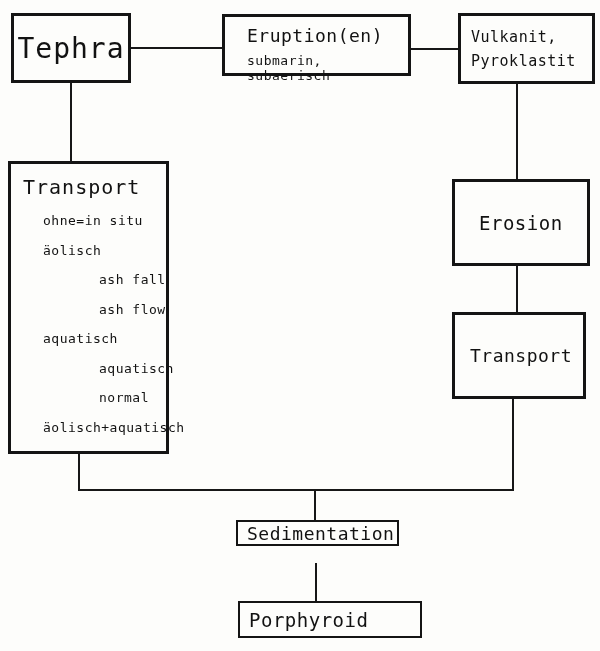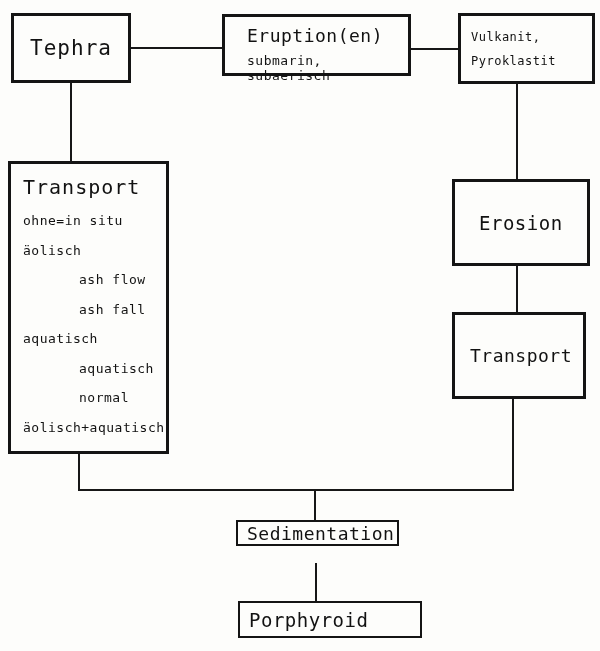--- a/index.html
+++ b/index.html
@@ -40,31 +40,31 @@
                 display: flex; align-items: center; padding-left: 24px; }
   .n-transport-right { left: 452px; top: 312px; width: 134px; height: 87px;
                 display: flex; align-items: center; padding-left: 15px; }
   .n-sedimentation { left: 236px; top: 520px; width: 163px; height: 26px;
                 display: flex; align-items: center; padding-left: 9px;
                 border-width: 2px; }
   .n-porphyroid { left: 238px; top: 601px; width: 184px; height: 37px;
                 display: flex; align-items: center; padding-left: 9px;
                 border-width: 2px; }
   
-  .t-lg  { font-size: 21px; letter-spacing: 1px; }
+  .t-lg  { font-size: 28px; letter-spacing: 1px; }
   .t-md  { font-size: 18px; letter-spacing: 0.5px; }
   .t-md2 { font-size: 19px; letter-spacing: 0.5px; }
   .n-eruption .title { font-size: 18px; letter-spacing: 0.5px; display: block; }
   .n-eruption .sub   { font-size: 13px; letter-spacing: 0.5px; display: block; margin-top: 7px; }
-  .n-vulkanit .vline { font-size: 12px; letter-spacing: 0.5px; line-height: 24px; display: block; }
+  .n-vulkanit .vline { font-size: 15px; letter-spacing: 0.5px; line-height: 24px; display: block; }
   .n-transport-left .title {
     font-size: 20px; letter-spacing: 1px; display: block;
     padding-left: 12px; line-height: 30px;
   }
-  .n-transport-left .items { margin-top: 4px; }
+  .n-transport-left .items { margin-top: 4px; margin-left: 20px; }
   .n-transport-left .item {
     font-size: 13px; letter-spacing: 0.5px;
     line-height: 29.5px; padding-left: 12px; white-space: pre;
   }
   .n-transport-left .item.indent { padding-left: 68px; }
   
   .l-teph-erup { left: 131px; top: 47px;  width: 91px;  height: 2px; }
   .l-erup-vulk { left: 411px; top: 48px;  width: 47px;  height: 2px; }
   .l-teph-trans { left: 70px; top: 83px;  width: 2px;   height: 78px; }
   .l-vulk-eros { left: 516px; top: 84px;  width: 2px;   height: 95px; }
@@ -103,22 +103,22 @@
   <div class="box n-vulkanit">
     <span class="vline">Vulkanit,</span>
     <span class="vline">Pyroklastit</span>
   </div>
 
   <div class="box n-transport-left">
     <span class="title">Transport</span>
     <div class="items">
       <div class="item">ohne=in situ</div>
       <div class="item">äolisch</div>
+      <div class="item indent">ash fall</div>
       <div class="item indent">ash flow</div>
-      <div class="item indent">ash fall</div>
       <div class="item">aquatisch</div>
       <div class="item indent">aquatisch</div>
       <div class="item indent">normal</div>
       <div class="item">äolisch+aquatisch</div>
     </div>
   </div>
 
   <div class="box n-erosion">
     <span class="t-md2">Erosion</span>
   </div>

